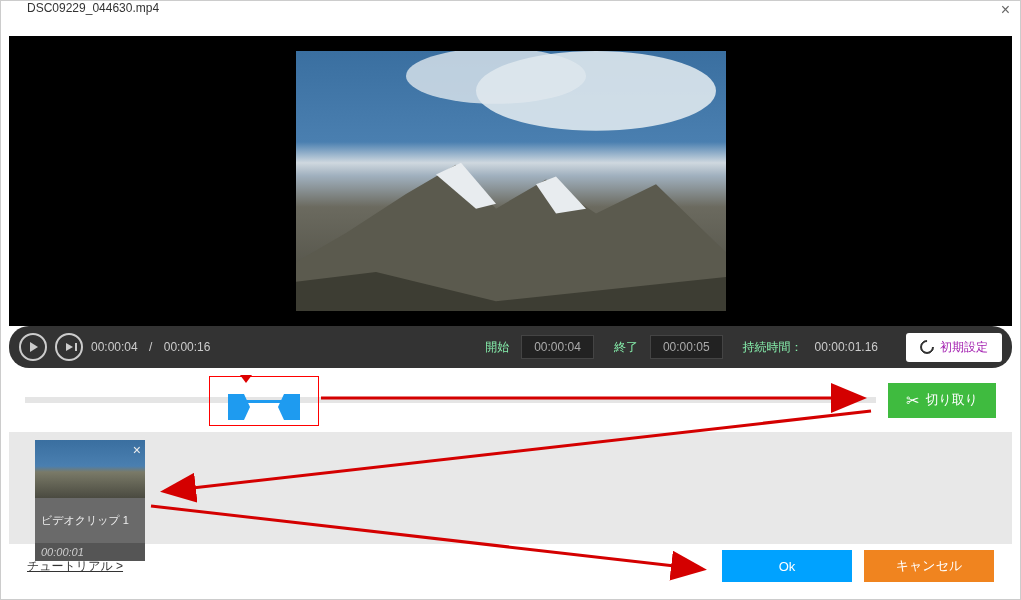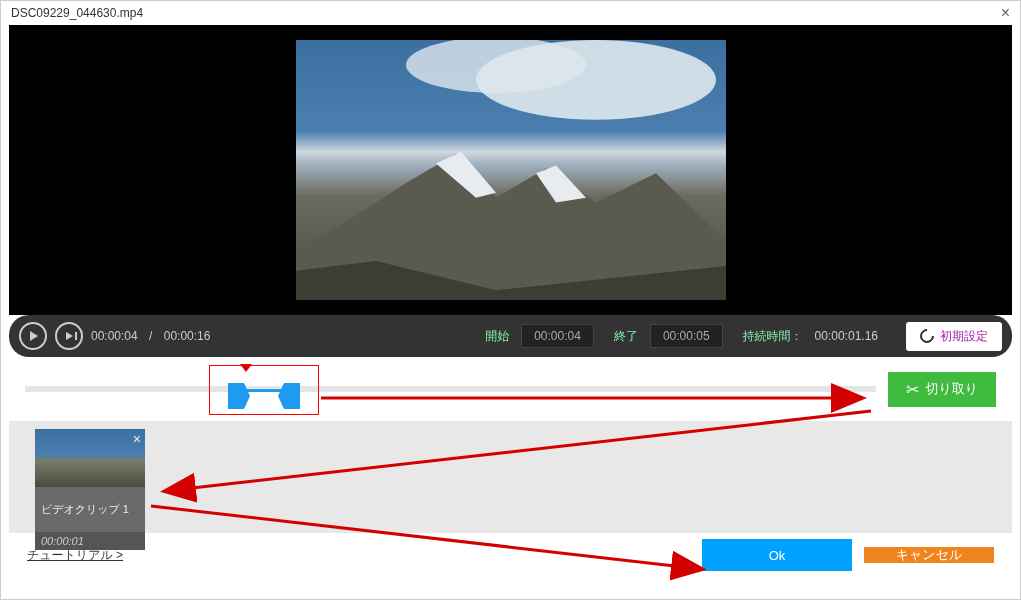--- a/index.html
+++ b/index.html
@@ -1,18 +1,18 @@
 <!DOCTYPE html>
 <html><head>
 <meta charset="utf-8">
 <style>
   * { box-sizing: border-box; margin: 0; padding: 0; font-family: "Meiryo", "Hiragino Sans", sans-serif; }
   body { background: #fff; width: 1021px; height: 600px; overflow: hidden; border: 1px solid #ccc; position: relative; }
 
-  .titlebar { height: 24px; display: flex; align-items: center; padding: 0 10px; justify-content: space-between; font-size: 12px; color: #333; }
+  .titlebar { height: 35px; display: flex; align-items: flex-start; padding: 0 10px; justify-content: space-between; font-size: 12px; color: #333; margin-left: 16px; }
   .titlebar .close { font-size: 16px; color: #666; cursor: pointer; }
 
   .preview-area { background: #000; height: 290px; display: flex; align-items: center; justify-content: center; position: relative; margin: 0 8px; }
   .video-frame { width: 430px; height: 260px; background: linear-gradient(to bottom, #3a6fa0 0%, #4a7fb0 35%, #cfd8df 43%, #a0b0be 48%, #6b6a5f 60%, #4a4a40 100%); position: relative; overflow: hidden; }
   .mountain { position:absolute; bottom:0; left:0; width:100%; height:60%; }
 
   .controls { background: #333; height: 42px; display: flex; align-items: center; padding: 0 10px; color: #ccc; font-size: 12px; margin: 0 8px; gap: 8px; border-radius: 20px; }
   .circle-btn { width: 28px; height: 28px; border: 2px solid #ccc; border-radius: 50%; display:flex; align-items:center; justify-content:center; cursor:pointer; color:#ccc; }
   .play-tri { width:0; height:0; border-left:8px solid #ccc; border-top:5px solid transparent; border-bottom:5px solid transparent; margin-left:2px;}
   .step-tri { width:0; height:0; border-left:7px solid #ccc; border-top:4px solid transparent; border-bottom:4px solid transparent; position:relative;}
@@ -37,22 +37,22 @@
   .clips-row { background:#e8e8e8; height: 112px; padding: 8px 26px; margin: 0 8px; display:flex; align-items:flex-start;}
   .clip { width:110px; background:#555; position:relative; }
   .clip-thumb { width:110px; height:58px; background: linear-gradient(to bottom,#3a6fa0 0%,#4a7fb0 45%,#7a7a68 55%,#4a4a40 100%); position:relative;}
   .clip-close { position:absolute; top:2px; right:4px; color:#eee; font-size:14px; cursor:pointer;}
   .clip-label { color:#eee; font-size:11px; padding:15px 6px; background:#6a6a6a;}
   .clip-time { color:#ccc; font-size:11px; padding:3px 6px; background:#555;font-style:italic;}
 
   .footer { height:44px; display:flex; align-items:center; padding: 8px 18px; margin: 0 8px; }
   .tutorial { font-size:12px; color:#333; text-decoration: underline; cursor:pointer;}
   .footer .fill { flex:1;}
-  .ok-btn { background:#00a2ff; color:#fff; width:150px; height:32px; display:flex; align-items:center; justify-content:center; font-size:13px; cursor:pointer;}
-  .cancel-btn { background:#f0841f; color:#fff; width:130px; height:16px; display:flex; align-items:center; justify-content:center; font-size:13px; cursor:pointer; margin-left:12px;}
+  .ok-btn { background:#00a2ff; color:#fff; width:130px; height:32px; display:flex; align-items:center; justify-content:center; font-size:13px; cursor:pointer;}
+  .cancel-btn { background:#f0841f; color:#fff; width:130px; height:32px; display:flex; align-items:center; justify-content:center; font-size:13px; cursor:pointer; margin-left:12px;}
 
   
   .arrow { position:absolute; pointer-events:none; }
   .arrow svg { overflow: visible; }
 </style>
 </head>
 <body>
 
 <div class="titlebar">
   <span>DSC09229_044630.mp4</span>

